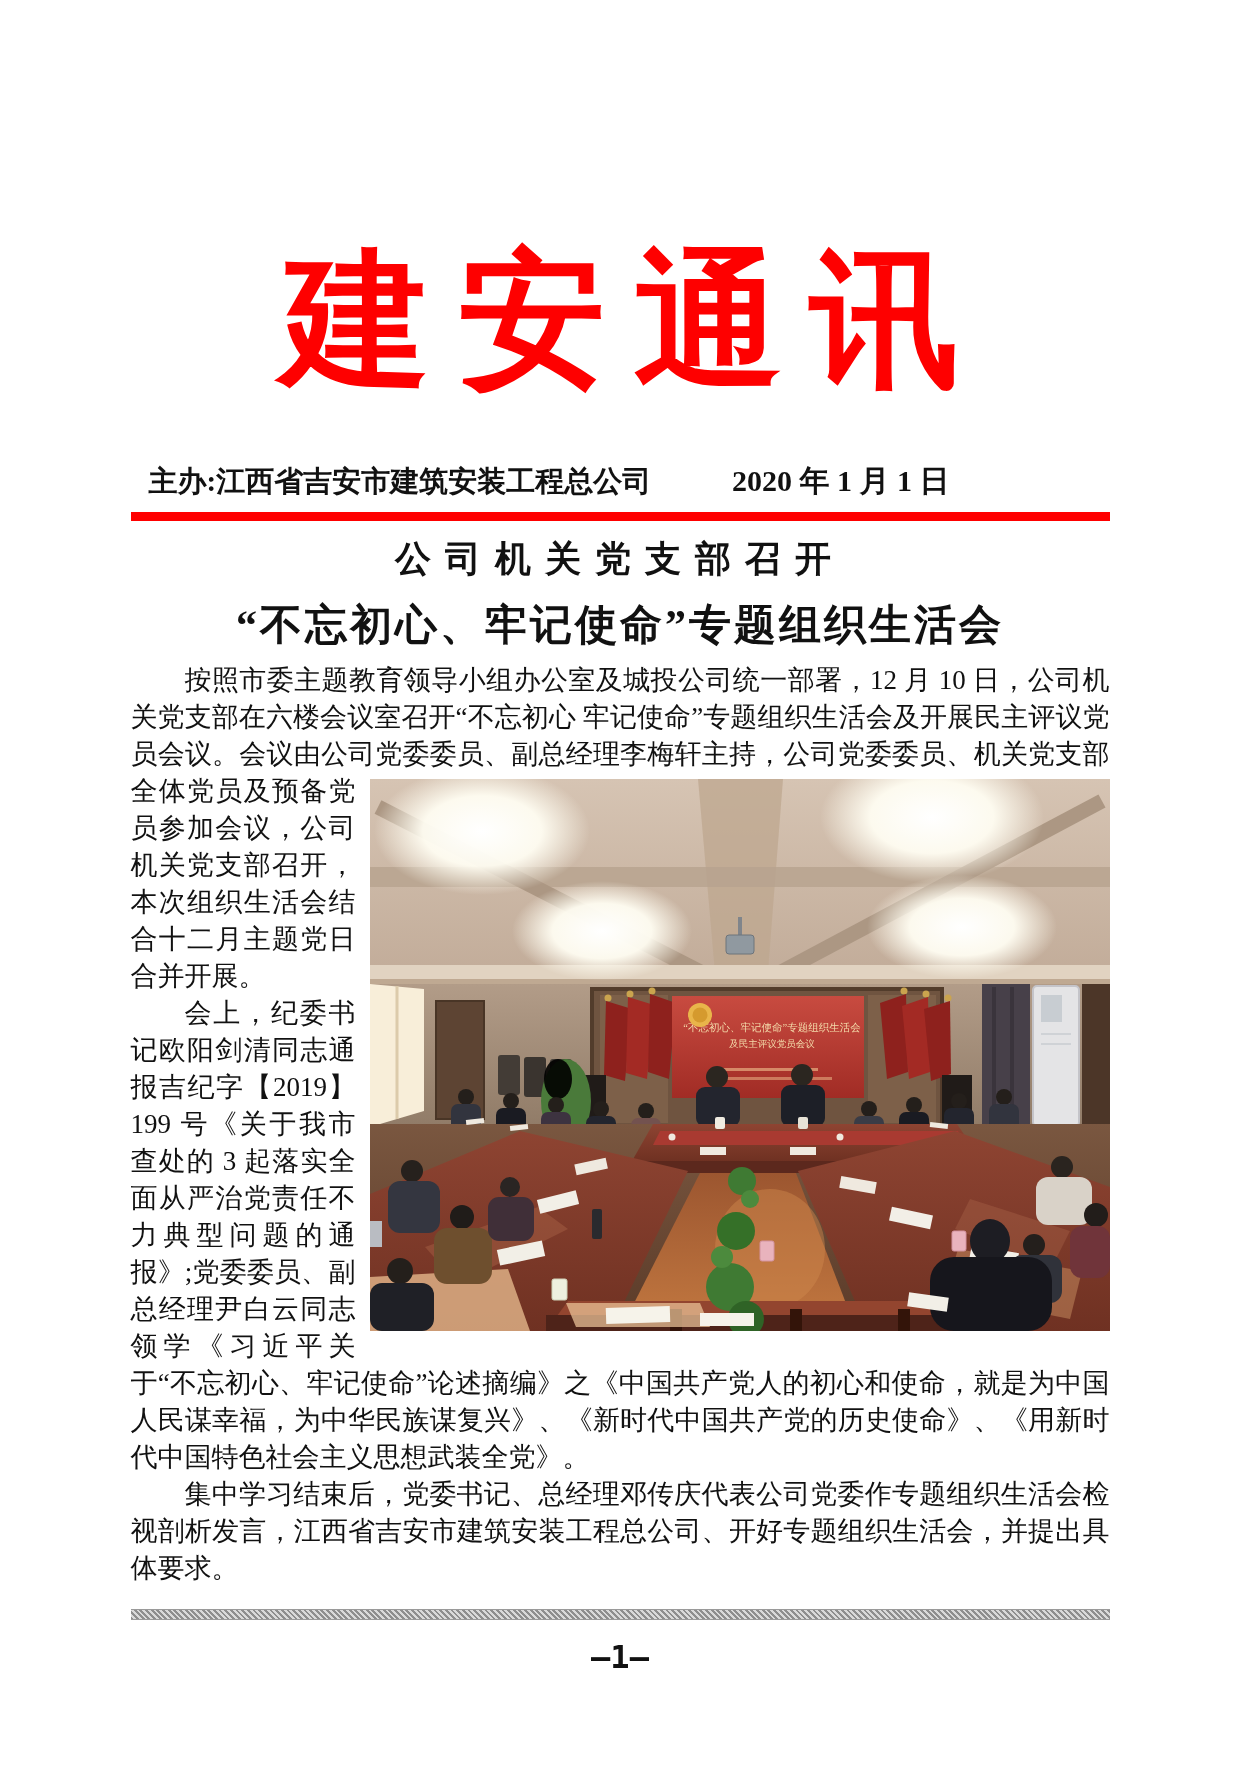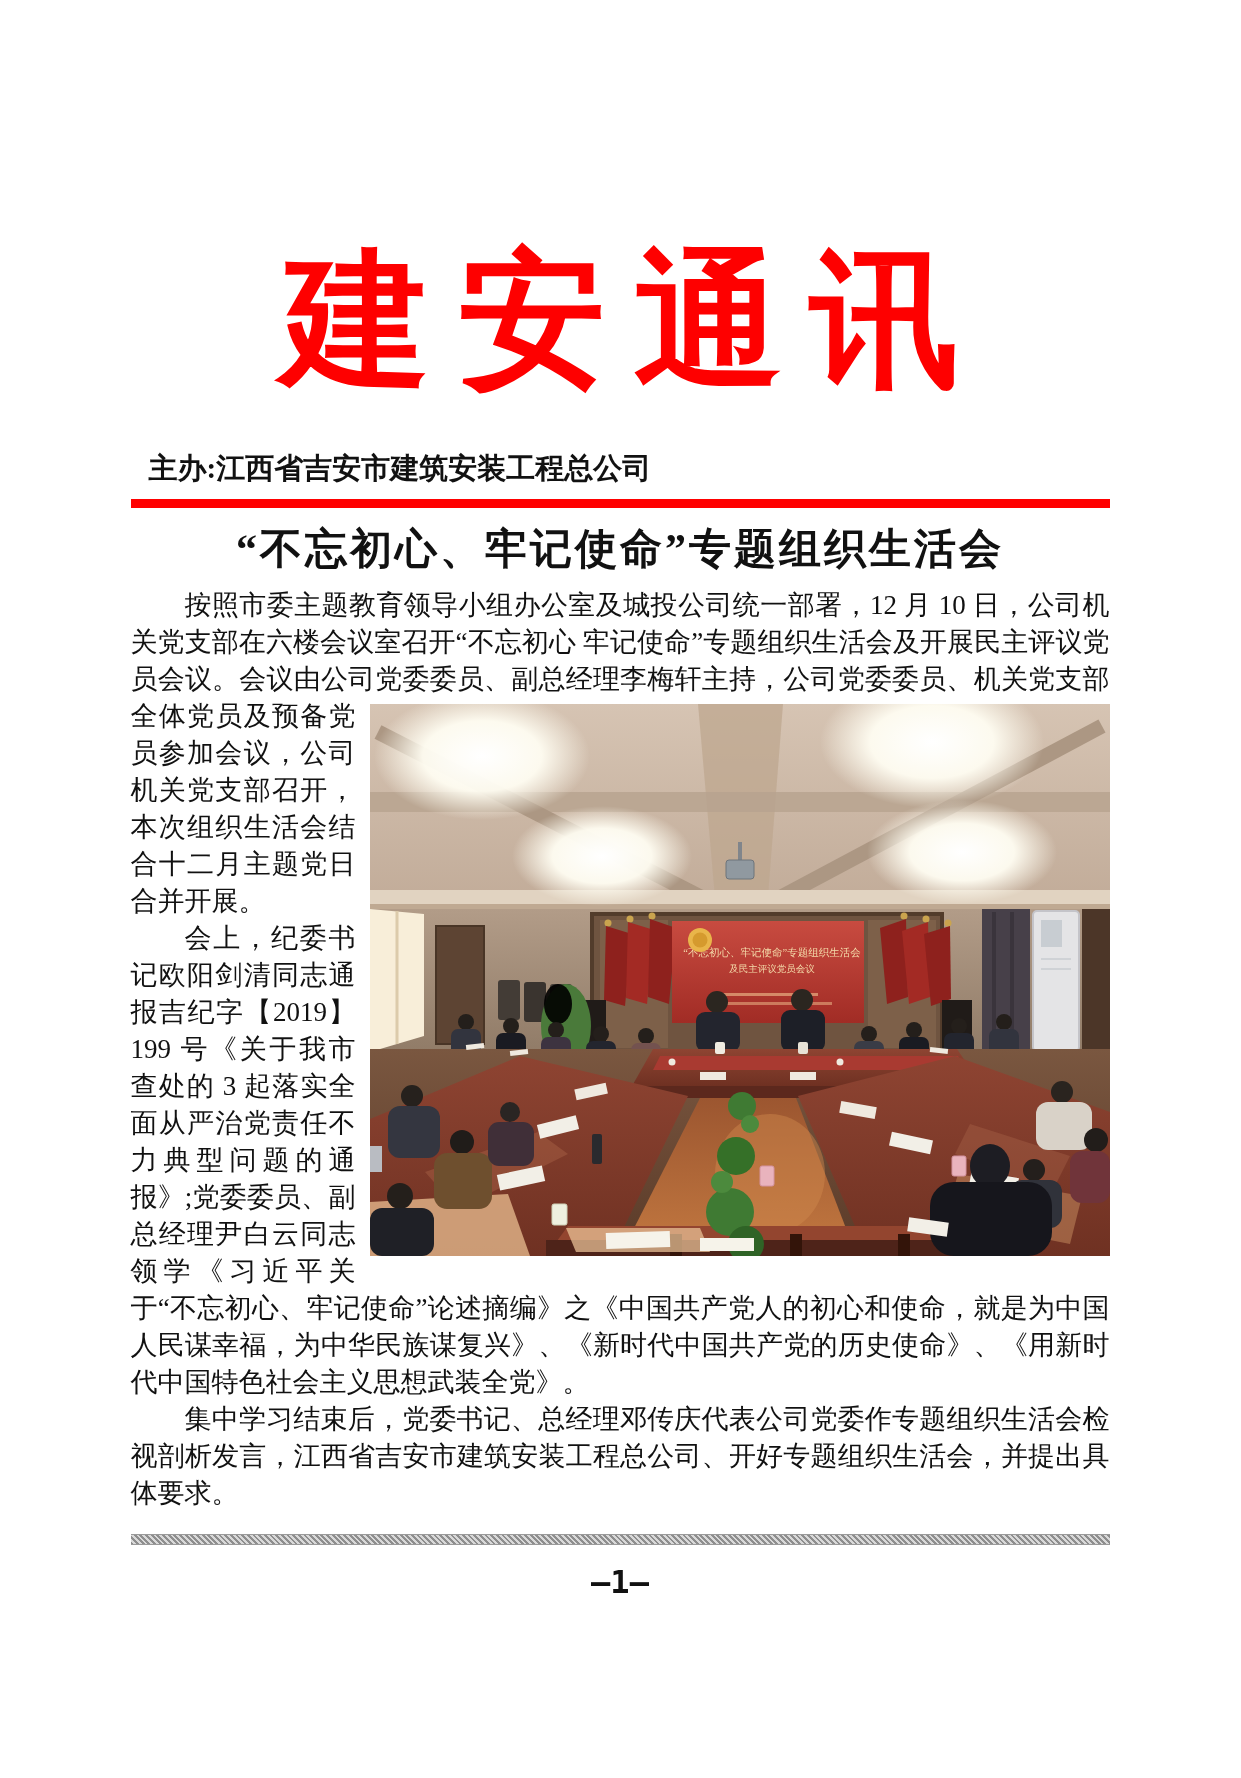--- a/index.html
+++ b/index.html
@@ -27,21 +27,21 @@
     white-space:nowrap;
   }
   .issue{
     margin-top:62px;
     text-align:center;
     font-weight:bold;
     font-size:30px;
     letter-spacing:2px;
   }
   .pubrow{
-    margin-top:44px;
+    margin-top:56px;
     display:flex;
     justify-content:space-between;
     align-items:center;
     font-weight:bold;
     font-size:29px;
     padding-left:18px;
   }
   .pubrow .date{padding-right:160px;font-size:30px;}
   .redrule{
     margin-top:10px;
@@ -100,24 +100,26 @@
 </head>
 <body>
 
 <div class="page">
 
   <h1 class="masthead">建安通讯</h1>
 
 
   <div class="pubrow">
     <span>主办:江西省吉安市建筑安装工程总公司</span>
+    <span class="date">2020 年 1 月 1 日</span>
   </div>
 
   <div class="redrule"></div>
 
+  <h2 class="hl1">公司机关党支部召开</h2>
   <h2 class="hl2">“不忘初心、牢记使命”专题组织生活会</h2>
 
   <div class="body-text">
 
     <p class="para"><span>按照市委主题教育领导小组办公室及城投公司统一部署，12 月 10 日，公司机关党支部在六楼会议室召开“不忘初心 牢记使命”专题组织生活会及开展民主评议党员会议。会议由公司党委委员、副总经理李梅轩主持，公司党委委员、机关党支部全体党员及预备</span><span class="photo">
           <svg viewBox="0 0 740 552" preserveAspectRatio="none">
       <defs>
         <radialGradient id="glow" cx="50%" cy="50%" r="50%">
           <stop offset="0%" stop-color="#ffffff" stop-opacity="1"></stop>
           <stop offset="55%" stop-color="#fffdf2" stop-opacity="0.95"></stop>

